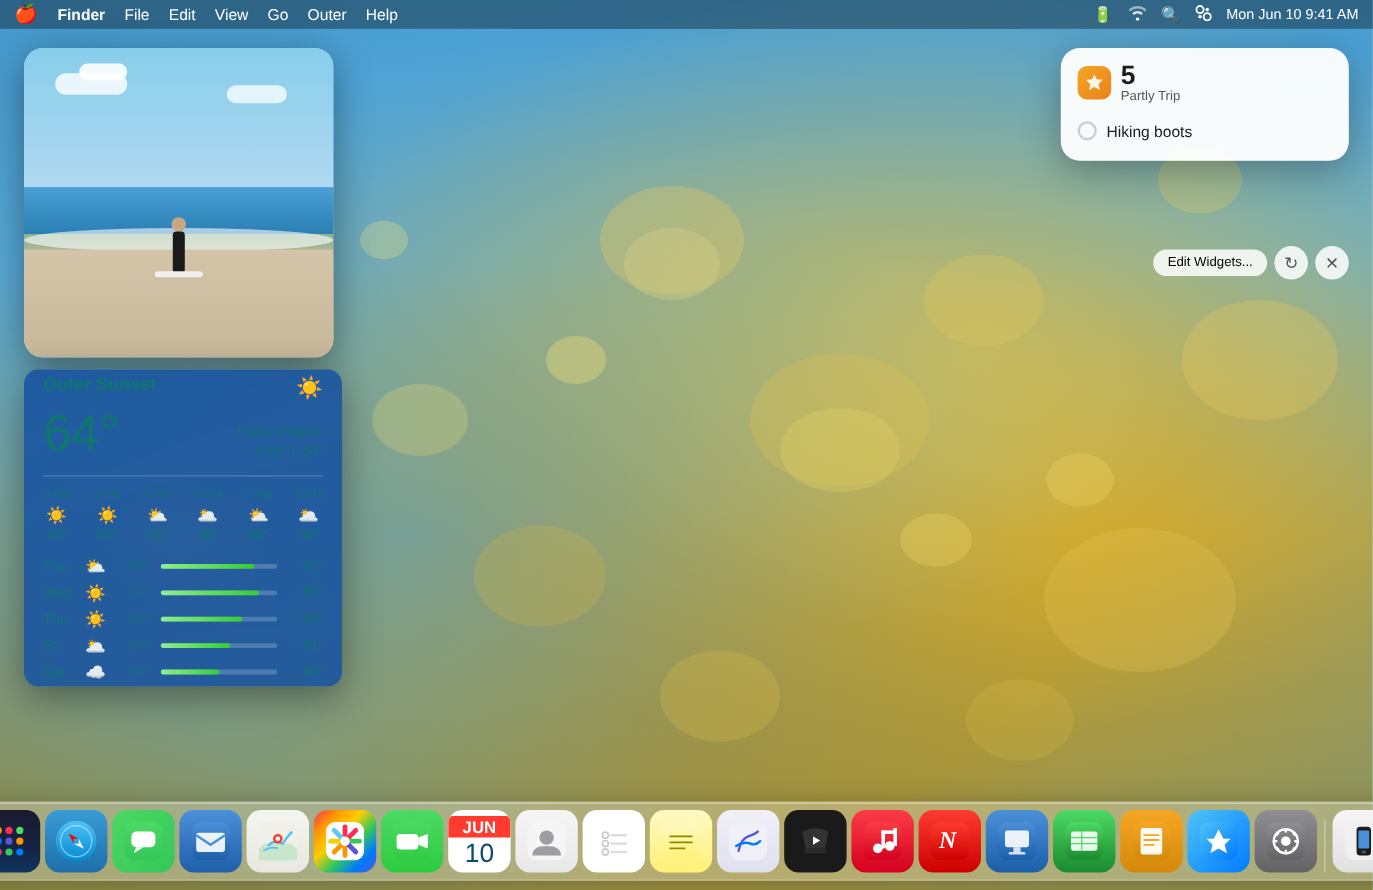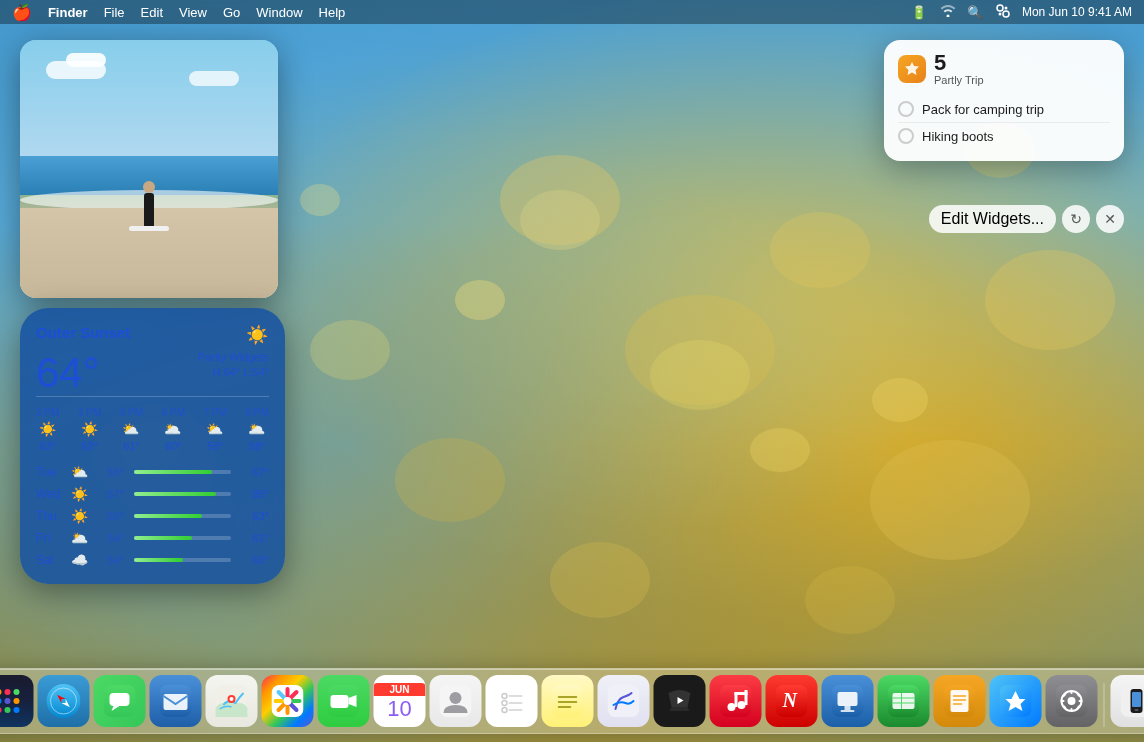--- a/index.html
+++ b/index.html
@@ -78,23 +78,23 @@
     }
 
     
     #weather-widget {
       position: absolute;
       top: 308px;
       left: 20px;
       width: 265px;
       background: rgba(20, 80, 160, 0.85);
       backdrop-filter: blur(20px);
-      border-radius: 28px;
-      padding: 16px 16px;
-      color: #1d4ed8;
+      border-radius: 12px;
+      padding: 4px 16px;
+      color: #0f766e;
       box-shadow: 0 8px 32px rgba(0,0,0,0.4);
     }
     .weather-top {
       display: flex;
       justify-content: space-between;
       align-items: flex-start;
       margin-bottom: 4px;
     }
     .weather-location {
       font-size: 15px;
@@ -111,21 +111,22 @@
     }
     .weather-condition {
       font-size: 11px;
       text-align: right;
       opacity: 0.9;
       line-height: 1.4;
     }
     .weather-main-row {
       display: flex;
       justify-content: space-between;
-      align-items: flex-start;
+      align-items: flex-end;
+      margin-bottom: 12px;
     }
     .weather-hourly {
       display: flex;
       justify-content: space-between;
       border-top: 1px solid rgba(255,255,255,0.2);
       padding-top: 10px;
       margin-bottom: 12px;
     }
     .hour-col {
       display: flex;
@@ -225,21 +226,21 @@
       right: 20px;
       display: flex;
       align-items: center;
       gap: 6px;
     }
     .widget-btn {
       background: rgba(255,255,255,0.85);
       border: none;
       border-radius: 20px;
       padding: 5px 12px;
-      font-size: 16px;
+      font-size: 11px;
       cursor: pointer;
       display: flex;
       align-items: center;
       gap: 4px;
     }
     .widget-circle-btn {
       width: 28px;
       height: 28px;
       border-radius: 50%;
       background: rgba(255,255,255,0.85);
@@ -314,31 +315,31 @@
       display: flex;
       flex-direction: column;
       align-items: center;
       justify-content: center;
       width: 100%;
       height: 100%;
     }
     .calendar-month-strip {
       background: #ff3b30;
       color: white;
-      font-size: 10px;
+      font-size: 14px;
       font-weight: 600;
       width: 100%;
       text-align: center;
       padding: 1px 0;
       border-radius: 4px 4px 0 0;
     }
     .calendar-day-num {
       font-size: 22px;
       font-weight: 300;
-      color: #8b5cf6;
+      color: #0c4a6e;
       line-height: 1;
       margin-top: 2px;
     }
 
     
     .bg-overlay {
       position: absolute;
       inset: 0;
       background: 
         radial-gradient(ellipse at 30% 60%, rgba(74, 159, 212, 0.6) 0%, transparent 50%),
@@ -417,21 +418,21 @@
 </div>
 
 <div id="menubar">
   <div id="menubar-left">
     <span class="menubar-item menubar-apple">🍎</span>
     <span class="menubar-item bold">Finder</span>
     <span class="menubar-item">File</span>
     <span class="menubar-item">Edit</span>
     <span class="menubar-item">View</span>
     <span class="menubar-item">Go</span>
-    <span class="menubar-item">Window</span>
+    <span class="menubar-item">Outer</span>
     <span class="menubar-item">Help</span>
   </div>
   <div id="menubar-right">
     <span style="font-size:13px">🔋</span>
     <span style="font-size:13px">
       <svg width="16" height="12" viewBox="0 0 16 12" fill="white">
         <path d="M8 9.5a1.5 1.5 0 100 3 1.5 1.5 0 000-3z"></path>
         <path d="M5 7.5C5.8 6.7 6.8 6.2 8 6.2s2.2.5 3 1.3l1.4-1.4C11.2 4.9 9.7 4.2 8 4.2s-3.2.7-4.4 1.9L5 7.5z" opacity="0.8"></path>
         <path d="M2 4.5C3.5 3 5.6 2 8 2s4.5 1 6 2.5l1.4-1.4C13.6 1.4 11 0 8 0S2.4 1.4.6 3.1L2 4.5z" opacity="0.5"></path>
       </svg>
@@ -577,24 +578,20 @@
     <div class="reminders-count-group">
       <div class="reminders-count">5</div>
       <div class="reminders-subtitle">
         <span>Partly</span> <span>Trip</span>
       </div>
     </div>
   </div>
 
   <div class="reminder-item">
     <div class="reminder-circle"></div>
-    <span>Pack for camping trip</span>
-  </div>
-  <div class="reminder-item">
-    <div class="reminder-circle"></div>
     <span>Hiking boots</span>
   </div>
 </div>
 
 <div id="widget-controls" style="top:205px;">
   <button class="widget-btn">Edit Widgets...</button>
   <button class="widget-circle-btn">↻</button>
   <button class="widget-circle-btn">✕</button>
 </div>
 

